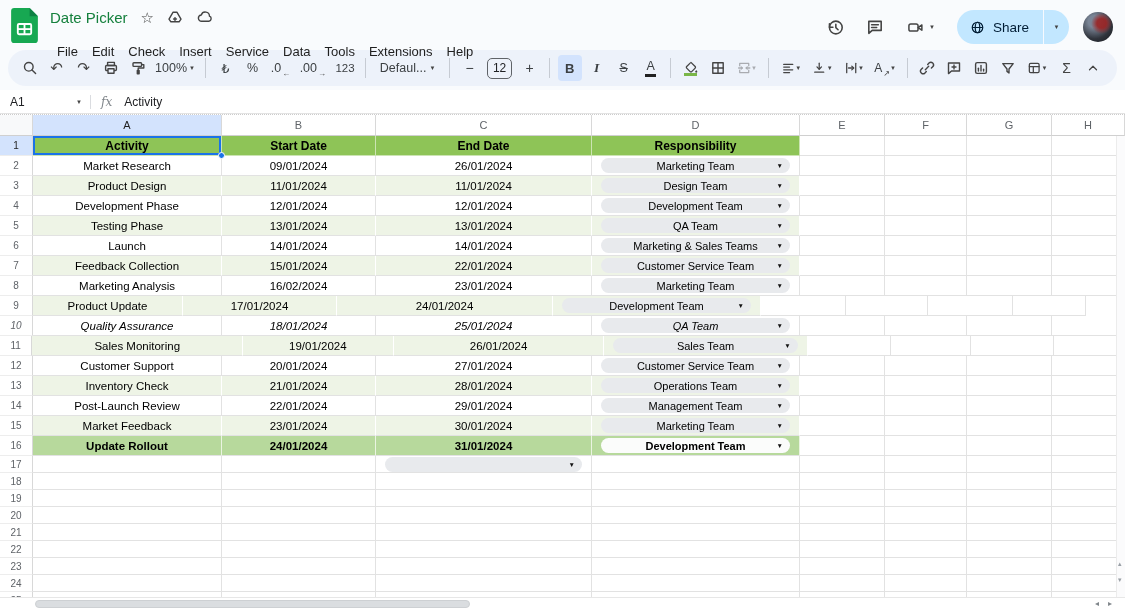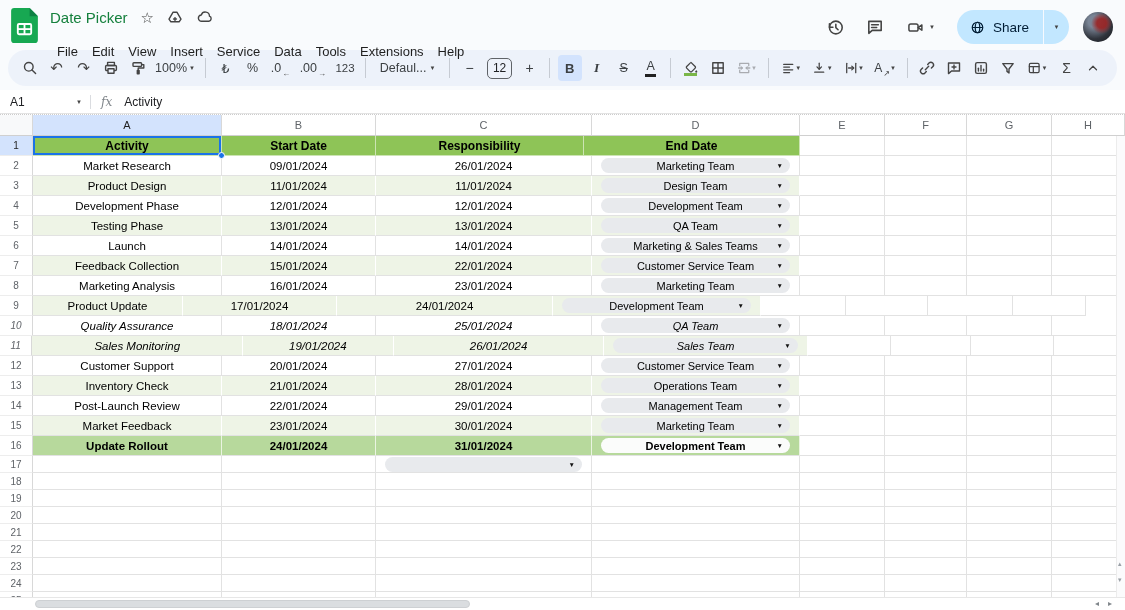--- a/index.html
+++ b/index.html
@@ -110,21 +110,21 @@
       </span>
       <span class="title-ico">
         <svg width="17" height="16" viewBox="0 0 16 16" class="ic">
             <path d="M5.2 12.2a3.1 3.1 0 0 1-.4-6.2A4.2 4.2 0 0 1 13 7.2a2.6 2.6 0 0 1-.6 5Z"></path>
           </svg>
       </span>
     </div>
     <nav class="menubar" id="menubar">
         <span>File</span>
         <span>Edit</span>
-        <span>View</span>
+        <span>Check</span>
         <span>Insert</span>
         <span>Service</span>
         <span>Data</span>
         <span>Tools</span>
         <span>Extensions</span>
         <span>Help</span>
       </nav>
   </div>
   <div class="top-right">
     <div class="tr-btn">
@@ -346,22 +346,22 @@
       <div class="colh" style="width: 85px;">E</div>
       <div class="colh" style="width: 82px;">F</div>
       <div class="colh" style="width: 85px;">G</div>
       <div class="colh" style="width: 73px;">H</div>
     </div>
   <div class="rows" id="gridrows">
       <div class="row header" style="height: 20px;">
         <div class="gut sel">1</div>
         <div class="cell band selcell" style="width: 189px;">Activity<div class="handle"></div></div>
         <div class="cell band" style="width: 154px;">Start Date</div>
+        <div class="cell band" style="width: 216px;">End Date</div>
         <div class="cell band" style="width: 208px;">Responsibility</div>
-        <div class="cell band" style="width: 216px;">End Date</div>
         <div class="cell plain" style="width: 85px;"></div>
         <div class="cell plain" style="width: 82px;"></div>
         <div class="cell plain" style="width: 85px;"></div>
         <div class="cell plain" style="width: 73px;"></div>
       </div>
       <div class="row white" style="height: 20px;">
         <div class="gut">2</div>
         <div class="cell band" style="width: 189px;">Market Research</div>
         <div class="cell band" style="width: 154px;">09/01/2024</div>
         <div class="cell band" style="width: 216px;">26/01/2024</div>
@@ -452,21 +452,21 @@
           </div>
         </div>
         <div class="cell plain" style="width: 85px;"></div>
         <div class="cell plain" style="width: 82px;"></div>
         <div class="cell plain" style="width: 85px;"></div>
         <div class="cell plain" style="width: 73px;"></div>
       </div>
       <div class="row white" style="height: 20px;">
         <div class="gut">8</div>
         <div class="cell band" style="width: 189px;">Marketing Analysis</div>
-        <div class="cell band" style="width: 154px;">16/01/2024</div>
+        <div class="cell band" style="width: 154px;">16/02/2024</div>
         <div class="cell band" style="width: 216px;">23/01/2024</div>
         <div class="cell band" style="width: 208px;">
           <div class="chip">
             <span>Marketing Team</span>
             <span class="chipcar">▼</span>
           </div>
         </div>
         <div class="cell plain" style="width: 85px;"></div>
         <div class="cell plain" style="width: 82px;"></div>
         <div class="cell plain" style="width: 85px;"></div>
@@ -497,21 +497,21 @@
           <div class="chip">
             <span>QA Team</span>
             <span class="chipcar">▼</span>
           </div>
         </div>
         <div class="cell plain" style="width: 85px;"></div>
         <div class="cell plain" style="width: 82px;"></div>
         <div class="cell plain" style="width: 85px;"></div>
         <div class="cell plain" style="width: 73px;"></div>
       </div>
-      <div class="row green" style="height: 20px; font-style: italic;">
+      <div class="row green" style="height: 20px;">
         <div class="gut">11</div>
         <div class="cell band" style="width: 216px;">Sales Monitoring</div>
         <div class="cell band" style="width: 154px;">19/01/2024</div>
         <div class="cell band" style="width: 216px;">26/01/2024</div>
         <div class="cell band" style="width: 208px;">
           <div class="chip">
             <span>Sales Team</span>
             <span class="chipcar">▼</span>
           </div>
         </div>

